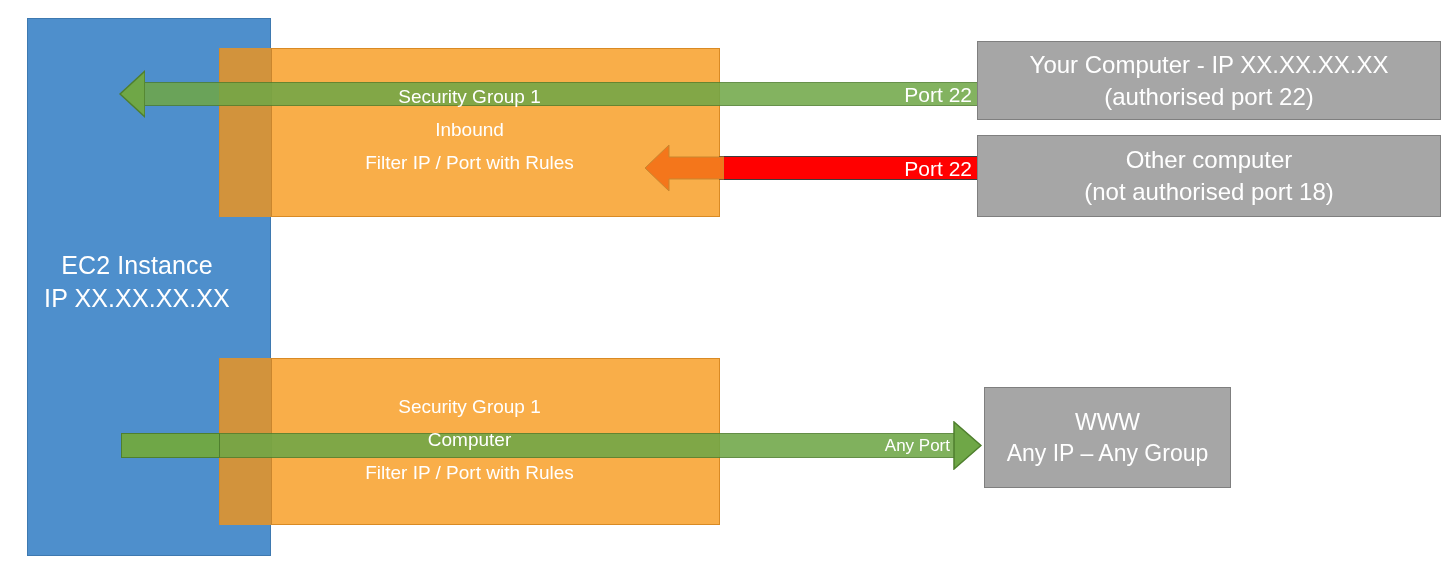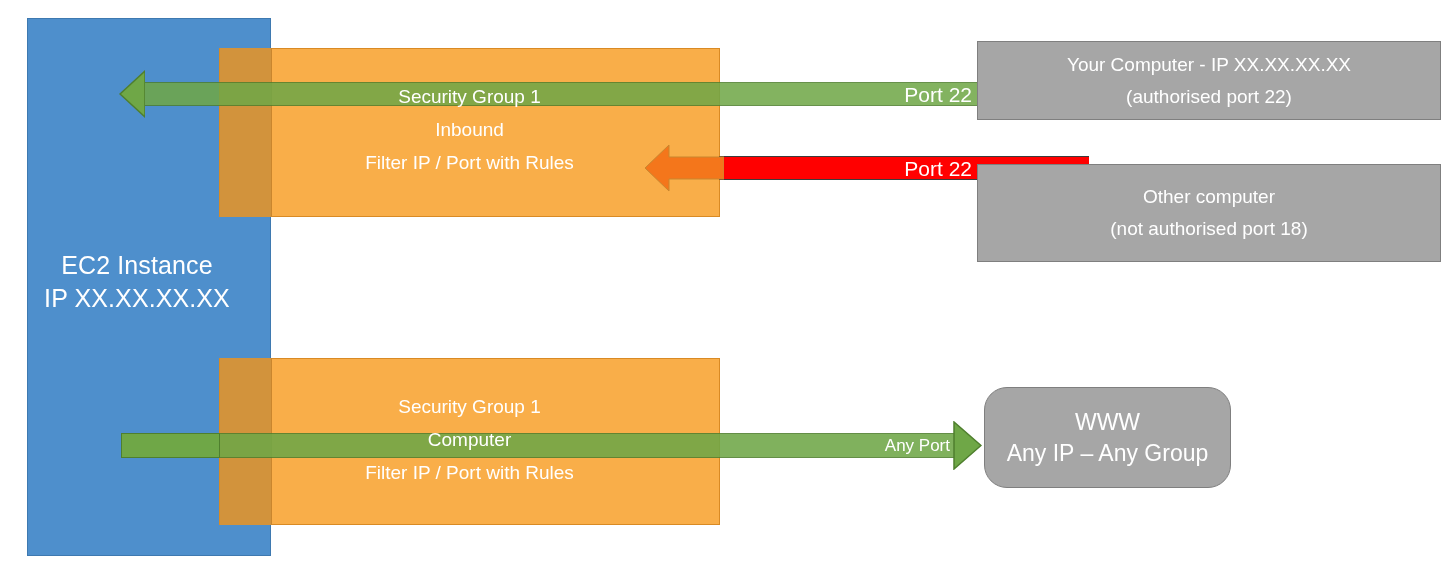--- a/index.html
+++ b/index.html
@@ -229,46 +229,44 @@
   .gray-box {
     position: absolute;
     background: #A6A6A6;
     border: 1px solid #7F7F7F;
     box-sizing: border-box;
     display: flex;
     flex-direction: column;
     align-items: center;
     justify-content: center;
     color: #ffffff;
-    font-size: 19px;
+    font-size: 24px;
     line-height: 32px;
     text-align: center;
     z-index: 6;
   }
   .gray-your-computer {
     left: 977px;
     top: 41px;
     width: 464px;
     height: 79px;
   }
   .gray-other-computer {
     left: 977px;
     top: 135px;
     width: 464px;
-    height: 98px;
-    margin-top: 29px;
+    height: 82px;
   }
   .gray-www {
     left: 984px;
     top: 387px;
     width: 247px;
     height: 101px;
     font-size: 23px;
     line-height: 31px;
-    border-radius: 23px;
   }
   .gray-line { display: block; }
 </style>
 </head>
 <body>
 
 <div id="canvas">
 
   <div class="ec2-box"></div>
   <div class="ec2-label">

